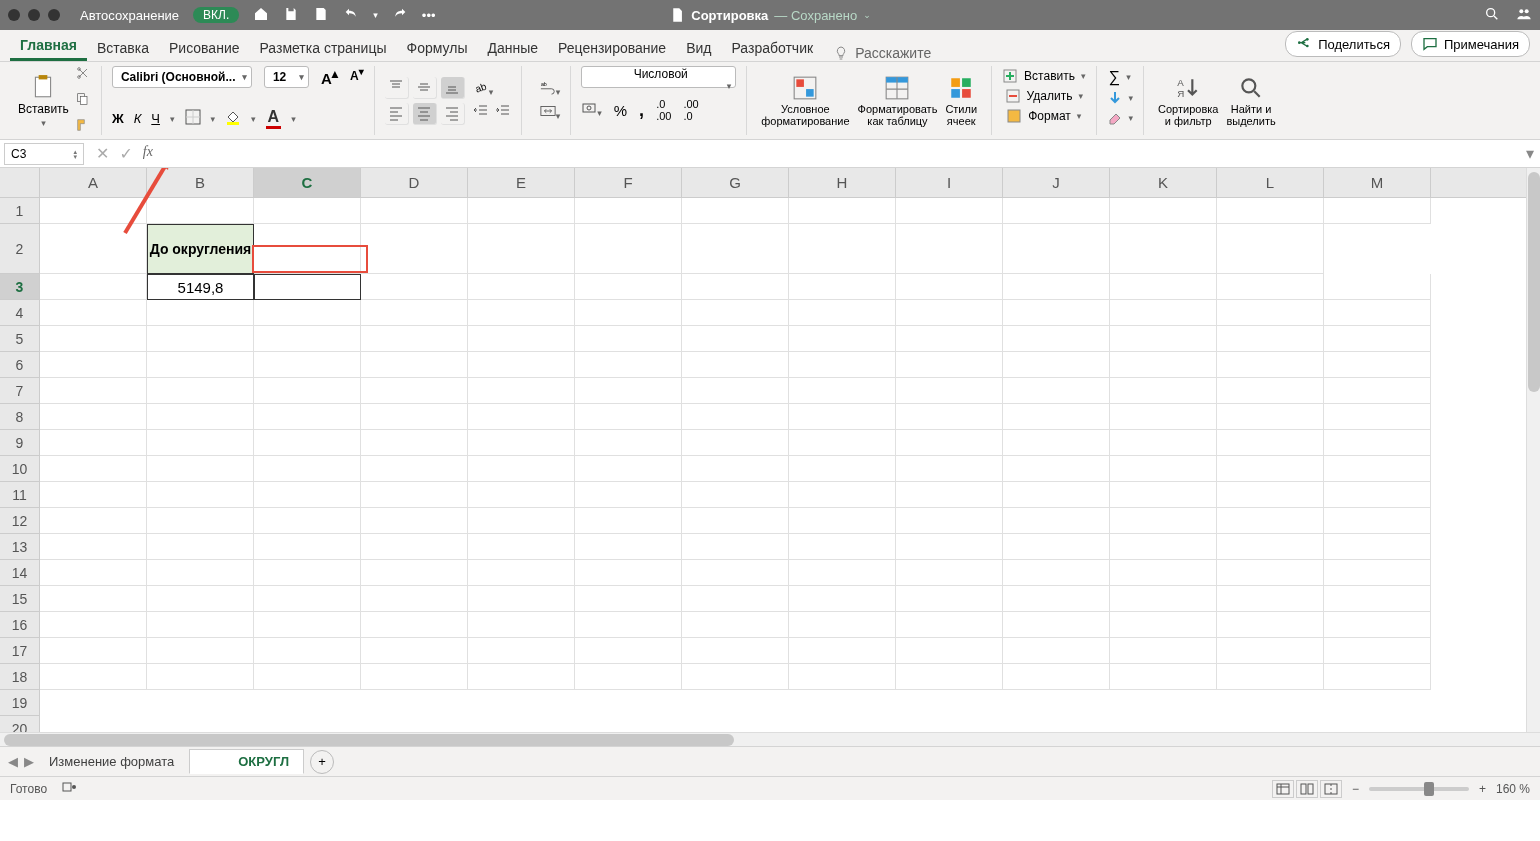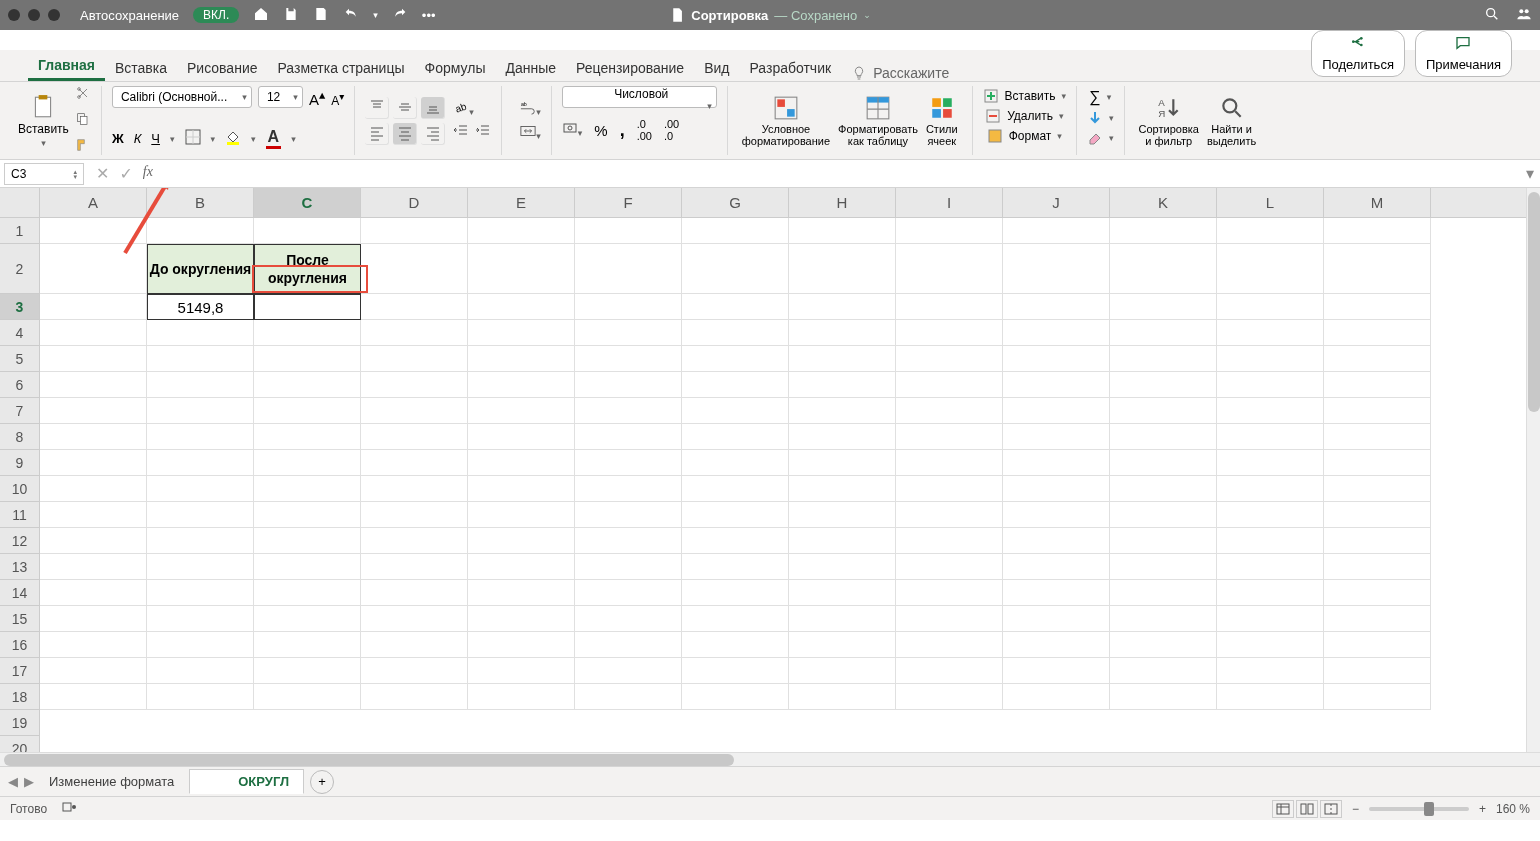--- a/index.html
+++ b/index.html
@@ -11,33 +11,33 @@
 .dot { width: 12px; height: 12px; border-radius: 50%; background: #333; }
 .auto-save { margin-right: 8px; }
 .pill { background: #2d8a56; border-radius: 10px; padding: 1px 10px; font-size: 12px; margin-left: 6px; }
 .qat { display: flex; gap: 14px; margin-left: 14px; align-items: center; }
 .qat svg, .tbar-right svg { fill: #fff; }
 .doc-title { position: absolute; left: 50%; transform: translateX(-50%); display: flex; align-items: center; gap: 6px; }
 .doc-title .saved { color: #b8d8c6; }
 .tbar-right { margin-left: auto; display: flex; gap: 16px; }
 
 
-.tabs { height: 32px; background: #f3f2f1; border-bottom: 1px solid #d4d4d4; display: flex; align-items: flex-end; padding: 0 28px; font-size: 14px; margin-top: 20px; }
+.tabs { height: 32px; background: #f3f2f1; border-bottom: 1px solid #d4d4d4; display: flex; align-items: flex-end; padding: 0 10px; font-size: 14px; }
 .tab { padding: 6px 10px 5px; color: #333; cursor: pointer; }
 .tab.active { color: #1e6f42; font-weight: 600; border-bottom: 3px solid #1e6f42; }
 .tell-me { display: flex; align-items: center; gap: 6px; color: #666; margin-left: 10px; }
 .tabs-right { margin-left: auto; display: flex; gap: 10px; padding-bottom: 4px; }
-.tabs-right .btn { border: 1px solid #bbb; border-radius: 12px; padding: 4px 10px; font-size: 13px; display: flex; align-items: center; gap: 6px; background: #fff; flex-direction: column; }
+.tabs-right .btn { border: 1px solid #bbb; border-radius: 12px; padding: 4px 10px; font-size: 13px; display: flex; align-items: center; gap: 6px; background: #fff; }
 
 
 .ribbon { height: 78px; background: #f3f2f1; border-bottom: 1px solid #d4d4d4; display: flex; padding: 4px 8px; }
 .group { display: flex; padding: 0 10px; border-right: 1px solid #d8d8d8; align-items: center; }
 .paste-col { display: flex; flex-direction: column; align-items: center; gap: 2px; font-size: 12px; }
 .small-col { display: flex; flex-direction: column; gap: 6px; margin-left: 6px; }
-.font-row { display: flex; gap: 6px; align-items: flex-end; }
+.font-row { display: flex; gap: 12px; align-items: flex-start; font-weight: bold; }
 .combo { border: 1px solid #bbb; background: #fff; height: 22px; display: flex; align-items: center; padding: 0 4px 0 8px; font-size: 12px; border-radius: 3px; }
 .combo.w-font { width: 140px; }
 .combo.w-size { width: 45px; }
 .combo.w-num { width: 155px; flex-direction: column; }
 .combo .caret { margin-left: auto; }
 .font-btns { display: flex; gap: 10px; align-items: center; margin-top: 10px; }
 .align-grid { display: grid; grid-template-columns: repeat(3, 24px); gap: 4px; }
 .align-grid .cell { width: 24px; height: 22px; display: flex; align-items: center; justify-content: center; border-radius: 3px; }
 .align-grid .cell.sel { background: #d0d0d0; }
 .vcol { display: flex; flex-direction: column; gap: 4px; margin-left: 8px; }
@@ -489,21 +489,20 @@
         <div class="cell"></div>
         <div class="cell"></div>
         <div class="cell"></div>
         <div class="cell"></div>
         <div class="cell"></div>
         <div class="cell"></div>
       </div>
     <div class="row tall">
         <div class="cell"></div>
         <div class="cell th-cell">До округления</div>
-        <div class="cell th-cell">После округления</div>
         <div class="cell"></div>
         <div class="cell"></div>
         <div class="cell"></div>
         <div class="cell"></div>
         <div class="cell"></div>
         <div class="cell"></div>
         <div class="cell"></div>
         <div class="cell"></div>
         <div class="cell"></div>
         <div class="cell"></div>

